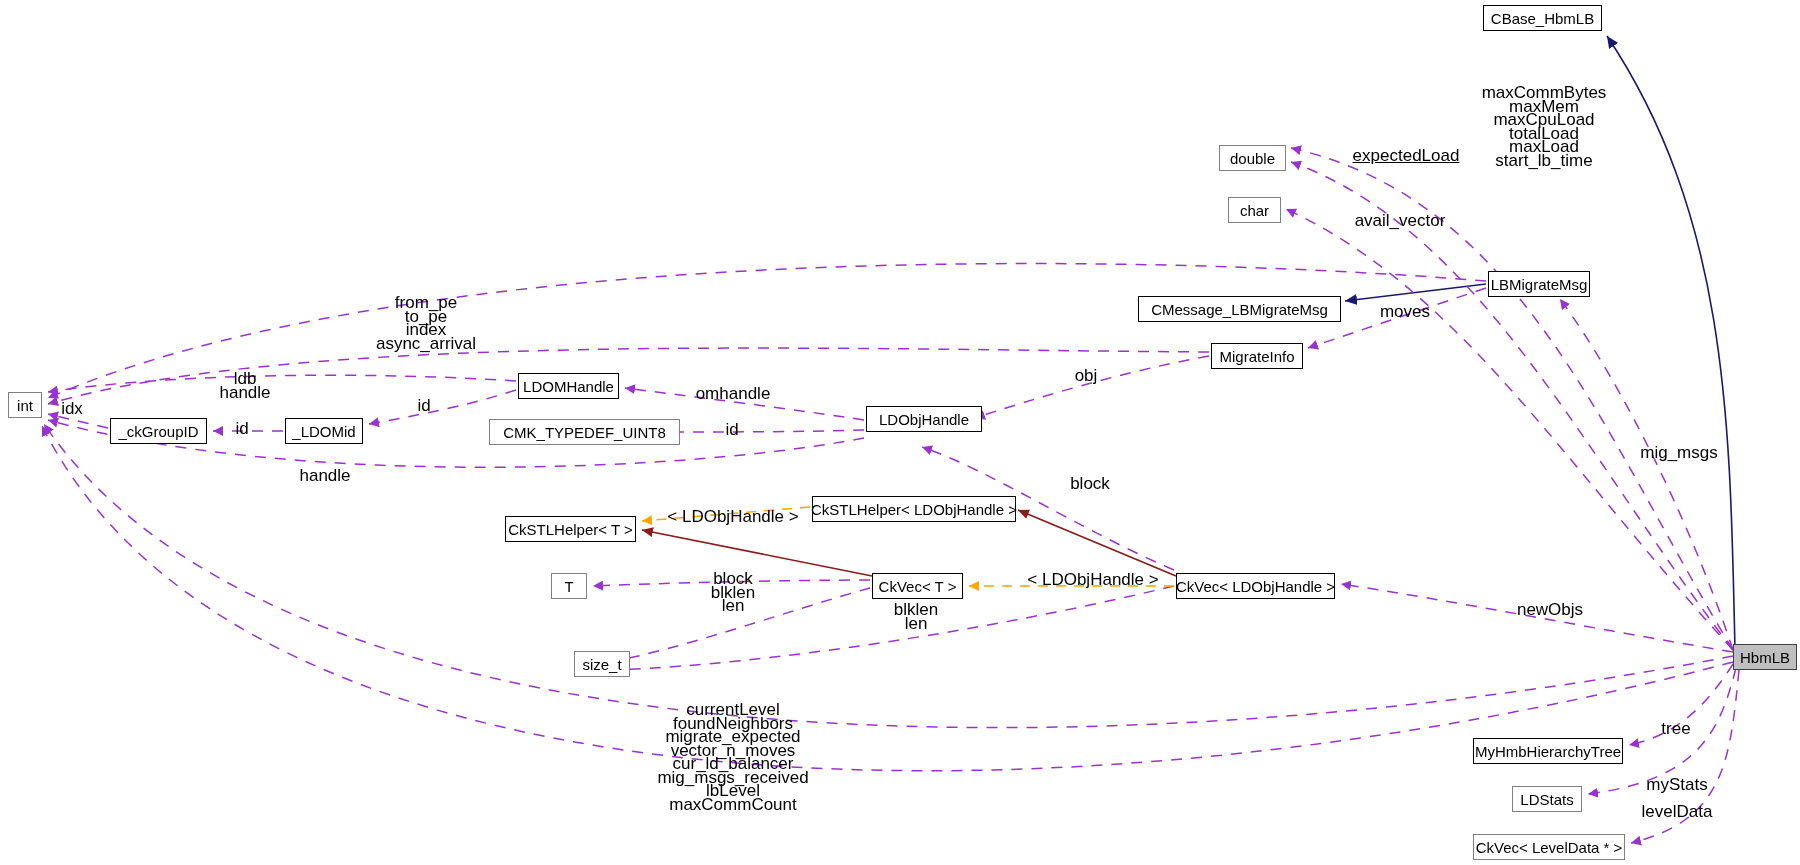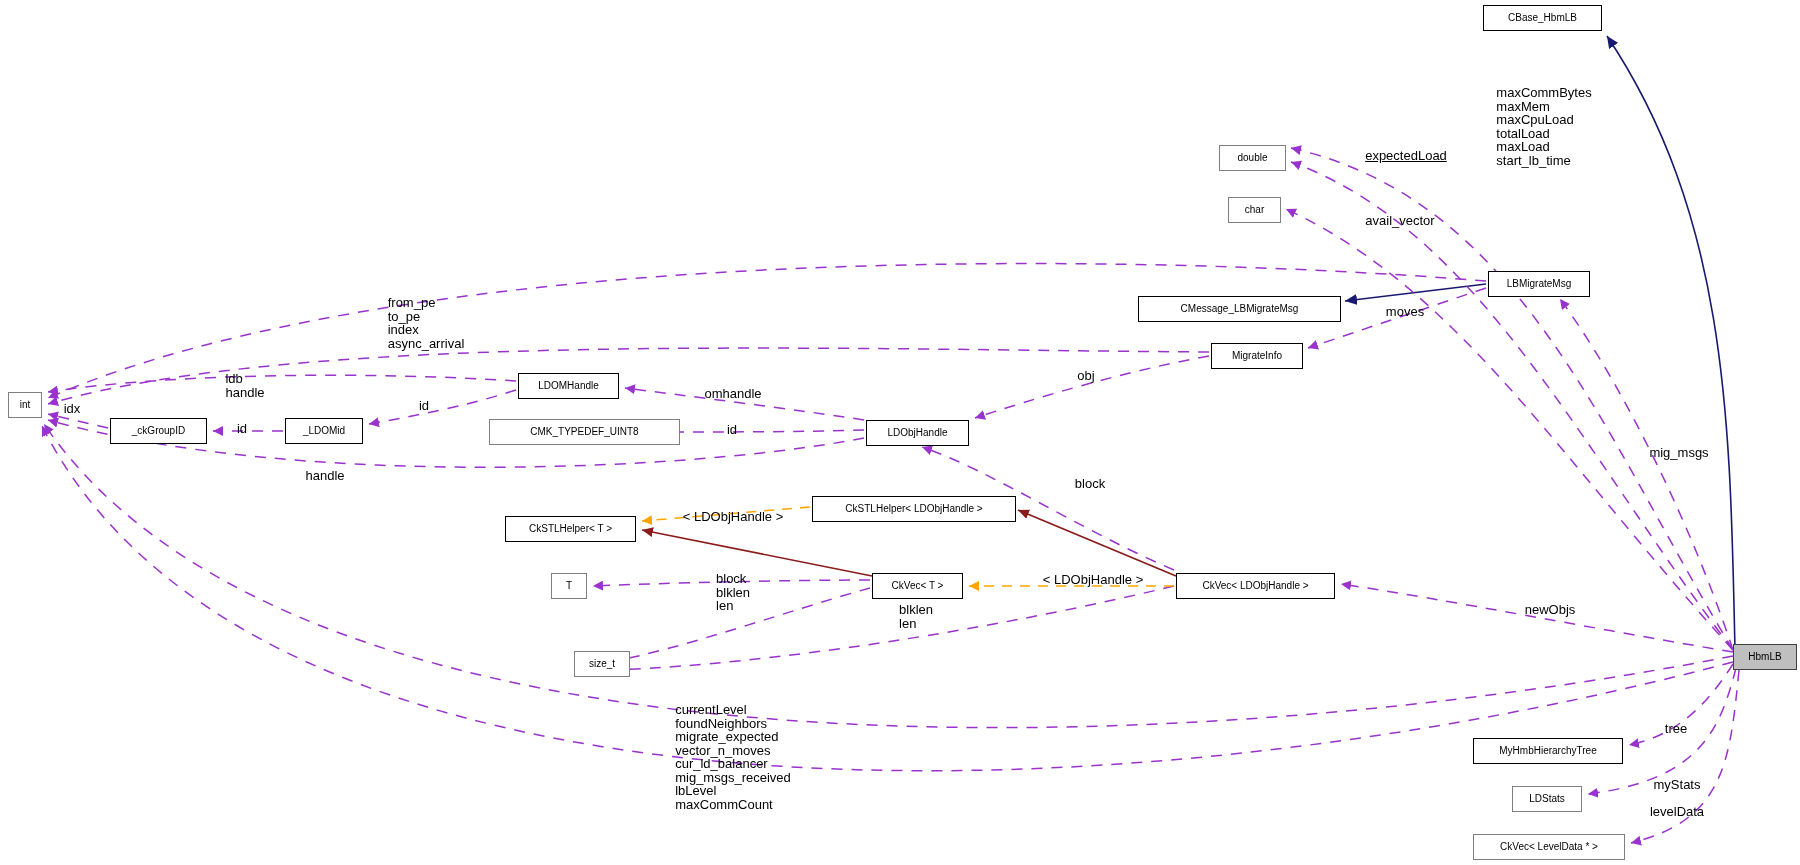--- a/index.html
+++ b/index.html
@@ -22,42 +22,42 @@
     height: 865px;
     pointer-events: none;
   }
   .uml-node {
     position: absolute;
     box-sizing: border-box;
     display: flex;
     align-items: center;
     justify-content: center;
     white-space: nowrap;
-    font-size: 10px;
+    font-size: 15px;
     line-height: 1;
     color: #000000;
     background: #ffffff;
     border: 1px solid #808080;
     padding: 0 7px;
     height: 26px;
   }
   .uml-node.solid-border {
     border: 1px solid #000000;
   }
   .uml-node.focus-node {
     background: #bfbfbf;
     border: 1px solid #404040;
   }
   .edge-label {
     position: absolute;
-    font-size: 13px;
+    font-size: 17px;
     line-height: 14px;
     color: #000000;
     white-space: pre;
-    text-align: left;
+    text-align: center;
     transform: translate(-50%, -50%);
     background: transparent;
   }
   .edge-label.multiline {
     line-height: 13.5px;
   }
 </style>
 </head>
 <body>
 
@@ -138,21 +138,21 @@
   <div class="uml-node solid-border" style="left:518px;top:373px;width:101px;">LDOMHandle</div>
 
   <div class="uml-node" style="left:8px;top:392px;width:34px;">int</div>
 
   <div class="uml-node solid-border" style="left:110px;top:418px;width:97px;">_ckGroupID</div>
 
   <div class="uml-node solid-border" style="left:285px;top:418px;width:78px;">_LDOMid</div>
 
   <div class="uml-node" style="left:489px;top:419px;width:191px;">CMK_TYPEDEF_UINT8</div>
 
-  <div class="uml-node solid-border" style="left:866px;top:420px;width:103px;text-align:right;">LDObjHandle</div>
+  <div class="uml-node solid-border" style="left:866px;top:406px;width:116px;text-align:right;">LDObjHandle</div>
 
   <div class="uml-node solid-border" style="left:505px;top:516px;width:131px;">CkSTLHelper&lt; T &gt;</div>
 
   <div class="uml-node solid-border" style="left:812px;top:496px;width:204px;">CkSTLHelper&lt; LDObjHandle &gt;</div>
 
   <div class="uml-node" style="left:551px;top:573px;width:36px;">T</div>
 
   <div class="uml-node solid-border" style="left:872px;top:573px;width:91px;">CkVec&lt; T &gt;</div>
 
   <div class="uml-node solid-border" style="left:1176px;top:573px;width:159px;">CkVec&lt; LDObjHandle &gt;</div>

